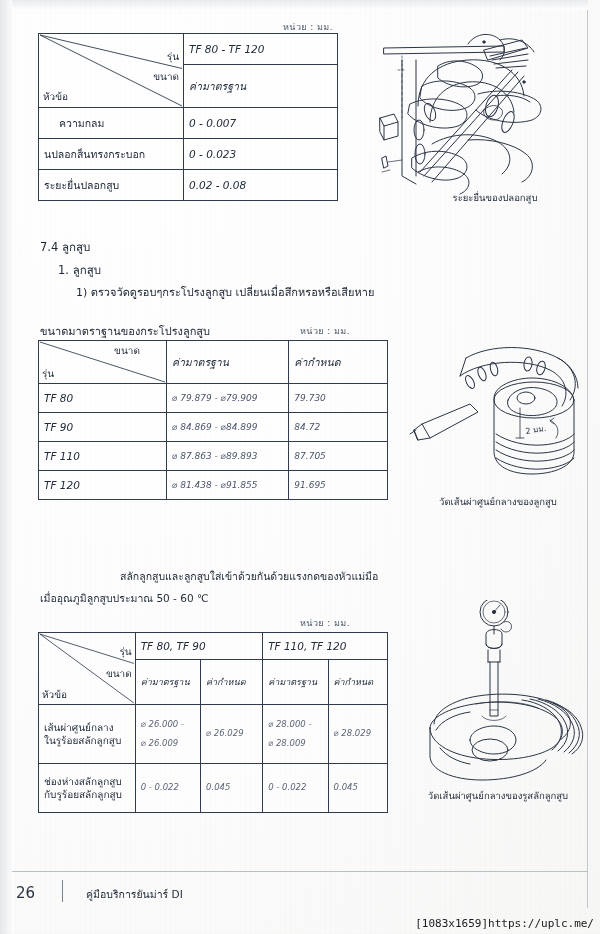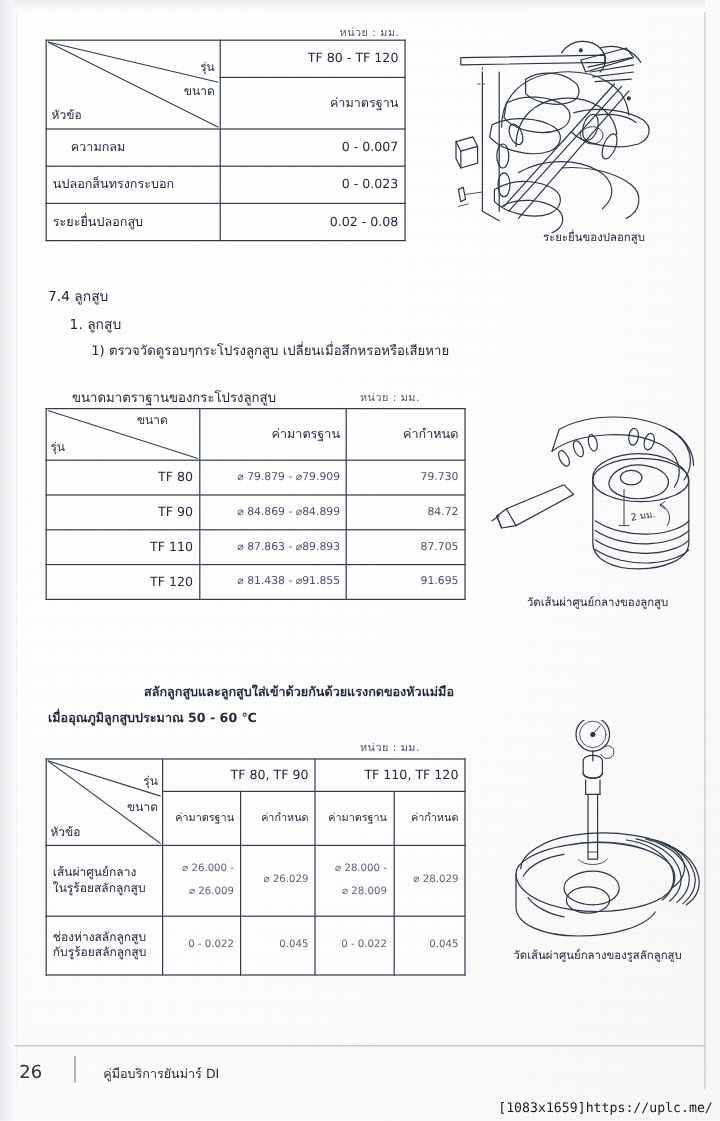--- a/index.html
+++ b/index.html
@@ -73,21 +73,21 @@
     background: rgba(255,255,255,0.55);
   }
   .tbl td {
     border: 1px solid #2f3a4d;
     padding: 0 5px;
     font-size: 10.5px;
     color: #202a3a;
     vertical-align: middle;
     line-height: 1.35;
   }
-  .tbl td.c { text-align: right; }
+  .tbl td.c { text-align: left; font-style: italic; }
   .tbl td.l { text-align: left; }
   .num {
     font-size: 10px;
     color: #2a3448;
     white-space: nowrap;
   }
   .num.faint {
     color: #49536a;
     filter: blur(0.22px);
     font-size: 9px;
@@ -122,21 +122,20 @@
     position: absolute;
     font-size: 11.5px;
     color: #1b2433;
     white-space: nowrap;
   }
   .para {
     position: absolute;
     font-size: 10.5px;
     color: #1f2836;
     white-space: nowrap;
-    font-weight: bold;
   }
 
   
   .fig {
     position: absolute;
   }
   .fig svg { display: block; }
   .fig-caption {
     position: absolute;
     font-size: 9.5px;
@@ -290,21 +289,21 @@
         <circle cx="112" cy="16" r="1.2" fill="#2b3445"></circle>
       </g>
     </svg>
   </div>
   <div class="fig-caption thai" style="left:400px; top:190px; width:190px;">ระยะยื่นของปลอกสูบ</div>
 
   <div class="heading thai" style="left:40px; top:238px;">7.4 ลูกสูบ</div>
   <div class="heading thai" style="left:58px; top:261px;">1. ลูกสูบ</div>
   <div class="heading thai" style="left:76px; top:283px; font-size:11px;">1) ตรวจวัดดูรอบๆกระโปรงลูกสูบ เปลี่ยนเมื่อสึกหรอหรือเสียหาย</div>
 
-  <div class="heading thai" style="left:40px; top:322px; font-size:11px;margin-left:20px;">ขนาดมาตราฐานของกระโปรงลูกสูบ</div>
+  <div class="heading thai" style="left:40px; top:322px; font-size:11px;">ขนาดมาตราฐานของกระโปรงลูกสูบ</div>
   <div class="unit-label thai" style="left:300px; top:324px;">หน่วย : มม.</div>
 
   <table class="tbl" style="left:38px; top:340px; width:350px;">
     <tbody>
         <tr>
       <td class="diag" style="width:140px; height:42px;">
         <svg viewBox="0 0 140 42" preserveAspectRatio="none" aria-hidden="true">
           <line x1="1" y1="1" x2="139" y2="41" stroke="#2f3a4d" stroke-width="0.9"></line>
         </svg>
         <span class="lbl thai" style="right:26px; top:3px;">ขนาด</span>

